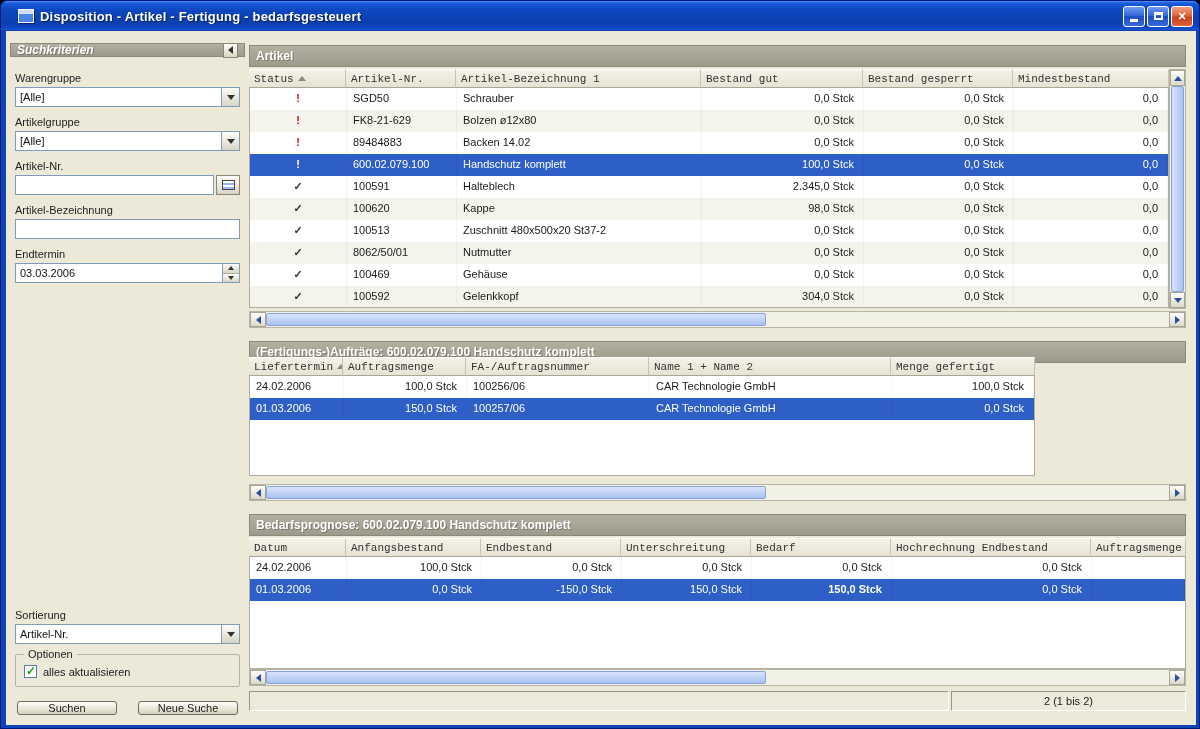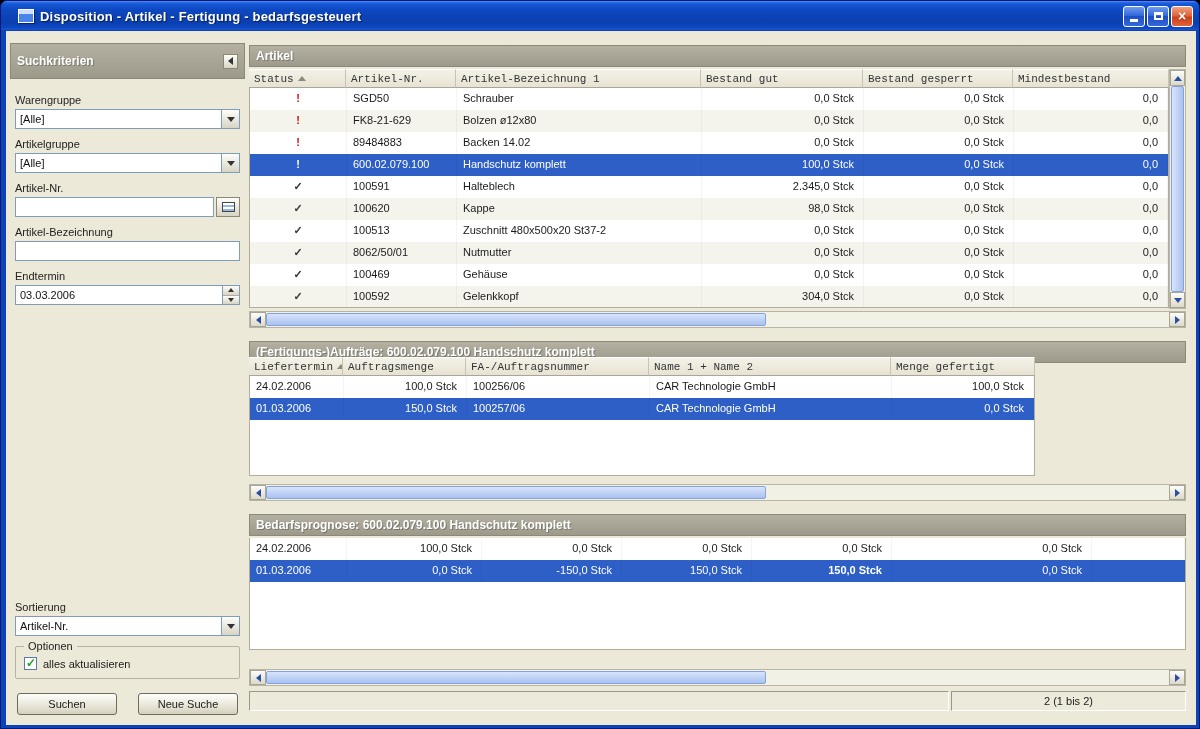--- a/index.html
+++ b/index.html
@@ -21,21 +21,21 @@
   .glyph-x { color:#fff; font-weight:bold; font-size:14px; line-height:14px; text-shadow:0 1px 1px rgba(0,0,0,.3); }
 
   .client { position:relative; margin:0 5px 5px; width:1190px; height:694px; background:#ece9d8; overflow:hidden; }
 
   
   .bar-header { background:linear-gradient(180deg,#b3b0a2,#9d9a8b); color:#fff; font-weight:bold; font-size:12px;
     display:flex; align-items:center; padding:0 6px; text-shadow:1px 1px 0 rgba(90,90,80,.6); border:1px solid #8c897b; }
 
   
   .sidebar { position:absolute; left:3px; top:12px; width:237px; height:676px; display:flex; flex-direction:column; }
-  .sidebar .bar-header { height:36px; margin:0 1px 6px 1px; justify-content:space-between; }
+  .sidebar .bar-header { height:14px; margin:0 1px 6px 1px; justify-content:space-between;font-style:italic; }
   .collapse-btn { width:15px; height:15px; background:linear-gradient(180deg,#fdfdfa,#d9d5c6); border:1px solid #8a8774; display:flex; align-items:center; justify-content:center; }
   .tri-left { width:0; height:0; border-top:4px solid transparent; border-bottom:4px solid transparent; border-right:5px solid #333; }
   .fld-label { margin:9px 6px 3px 6px; color:#222; }
   .combo, .txt-wrap { margin:0 6px; height:20px; display:flex; }
   .txt, .combo-face { flex:1; height:20px; border:1px solid #7f9db9; background:#fff; padding:2px 4px; font-family:"Liberation Sans",sans-serif; font-size:11px; color:#111; }
   .combo-face { display:flex; align-items:center;text-align:center; }
   .combo-btn { width:18px; height:20px; border:1px solid #7f9db9; border-left:none; background:linear-gradient(180deg,#fdfdfb,#d8d4c4); display:flex; align-items:center; justify-content:center; }
   .tri-down { width:0; height:0; border-left:4px solid transparent; border-right:4px solid transparent; border-top:5px solid #333; }
   .side-btn { width:24px; height:20px; margin-left:2px; background:linear-gradient(180deg,#fdfdfb,#d8d4c4); border:1px solid #8a8774; display:flex; align-items:center; justify-content:center; }
   .browse-ic { width:13px; height:10px; border:1px solid #444; background:repeating-linear-gradient(180deg,#fff 0 2px,#9ab6e8 2px 4px); }
@@ -44,21 +44,21 @@
   .spin-b:last-child { border-bottom:none; }
   .tri-up-s { width:0;height:0;border-left:3px solid transparent;border-right:3px solid transparent;border-bottom:4px solid #333; }
   .tri-dn-s { width:0;height:0;border-left:3px solid transparent;border-right:3px solid transparent;border-top:4px solid #333; }
   .bottom-group { margin-top:auto; }
   .groupbox { margin:10px 6px 0 6px; border:1px solid #b6b3a4; border-radius:2px; padding:10px 8px 8px; position:relative; }
   .groupbox-legend { position:absolute; top:-7px; left:8px; background:#ece9d8; padding:0 4px; color:#222; }
   .checkrow { display:flex; align-items:center; gap:6px; }
   .checkbox { width:13px; height:13px; background:#fff; border:1px solid #5a7ba8; position:relative; }
   .checkbox.checked::after { content:"✓"; position:absolute; left:1px; top:-2px; font-size:12px; font-weight:bold; color:#21a121; }
   .btn-row { display:flex; justify-content:space-between; margin:14px 8px 4px; }
-  .xp-btn { width:100px; height:22px; background:linear-gradient(180deg,#fefefc,#e8e5d6 60%,#d4d0bf); border:1px solid #6e6b5a; border-radius:3px;
+  .xp-btn { width:100px; height:14px; background:linear-gradient(180deg,#fefefc,#e8e5d6 60%,#d4d0bf); border:1px solid #6e6b5a; border-radius:3px;
     font-family:"Liberation Sans",sans-serif; font-size:11px; color:#1a1a1a; }
 
   
   .main { position:absolute; left:243px; top:0; width:937px; height:694px; }
   .sec-title { position:absolute; left:0; width:937px; height:22px; }
 
   .dtable { position:absolute; }
   .thead { display:grid; height:19px;font-family:Liberation Mono, monospace; }
   .th { background:linear-gradient(180deg,#f4f2e8,#e6e3d3); border-right:1px solid #c6c3b2; border-bottom:1px solid #a9a697; border-top:1px solid #fff;
         padding:2px 5px; color:#333; white-space:nowrap; overflow:hidden; display:flex; align-items:center; gap:4px; }
@@ -339,20 +339,29 @@
         <span class="sb-thumb-h" style="width:500px;"></span>
         <span class="sb-btn" style="margin-left:auto;">
             <span class="tri-r"></span>
           </span>
       </div>
 
       <div class="sec-title bar-header" style="top:483px;">
         <span>Bedarfsprognose: 600.02.079.100 Handschutz komplett</span>
       </div>
       <div class="dtable" style="top:507px; left:0; width:937px;">
+        <div class="thead" style="grid-template-columns:97px 135px 140px 130px 140px 200px 1fr;">
+            <div class="th">Datum</div>
+            <div class="th">Anfangsbestand</div>
+            <div class="th">Endbestand</div>
+            <div class="th">Unterschreitung</div>
+            <div class="th">Bedarf</div>
+            <div class="th">Hochrechnung Endbestand</div>
+            <div class="th">Auftragsmenge (A</div>
+          </div>
         <div class="tbody" style="height:112px; grid-template-columns:97px 135px 140px 130px 140px 200px 1fr;">
             <div class="tr" style="grid-template-columns: 97px 135px 140px 130px 140px 200px 1fr;">
               <div class="td a-l">24.02.2006</div>
               <div class="td a-r">100,0 Stck</div>
               <div class="td a-r">0,0 Stck</div>
               <div class="td a-r">0,0 Stck</div>
               <div class="td a-r">0,0 Stck</div>
               <div class="td a-r">0,0 Stck</div>
               <div class="td a-r"></div>
             </div>

